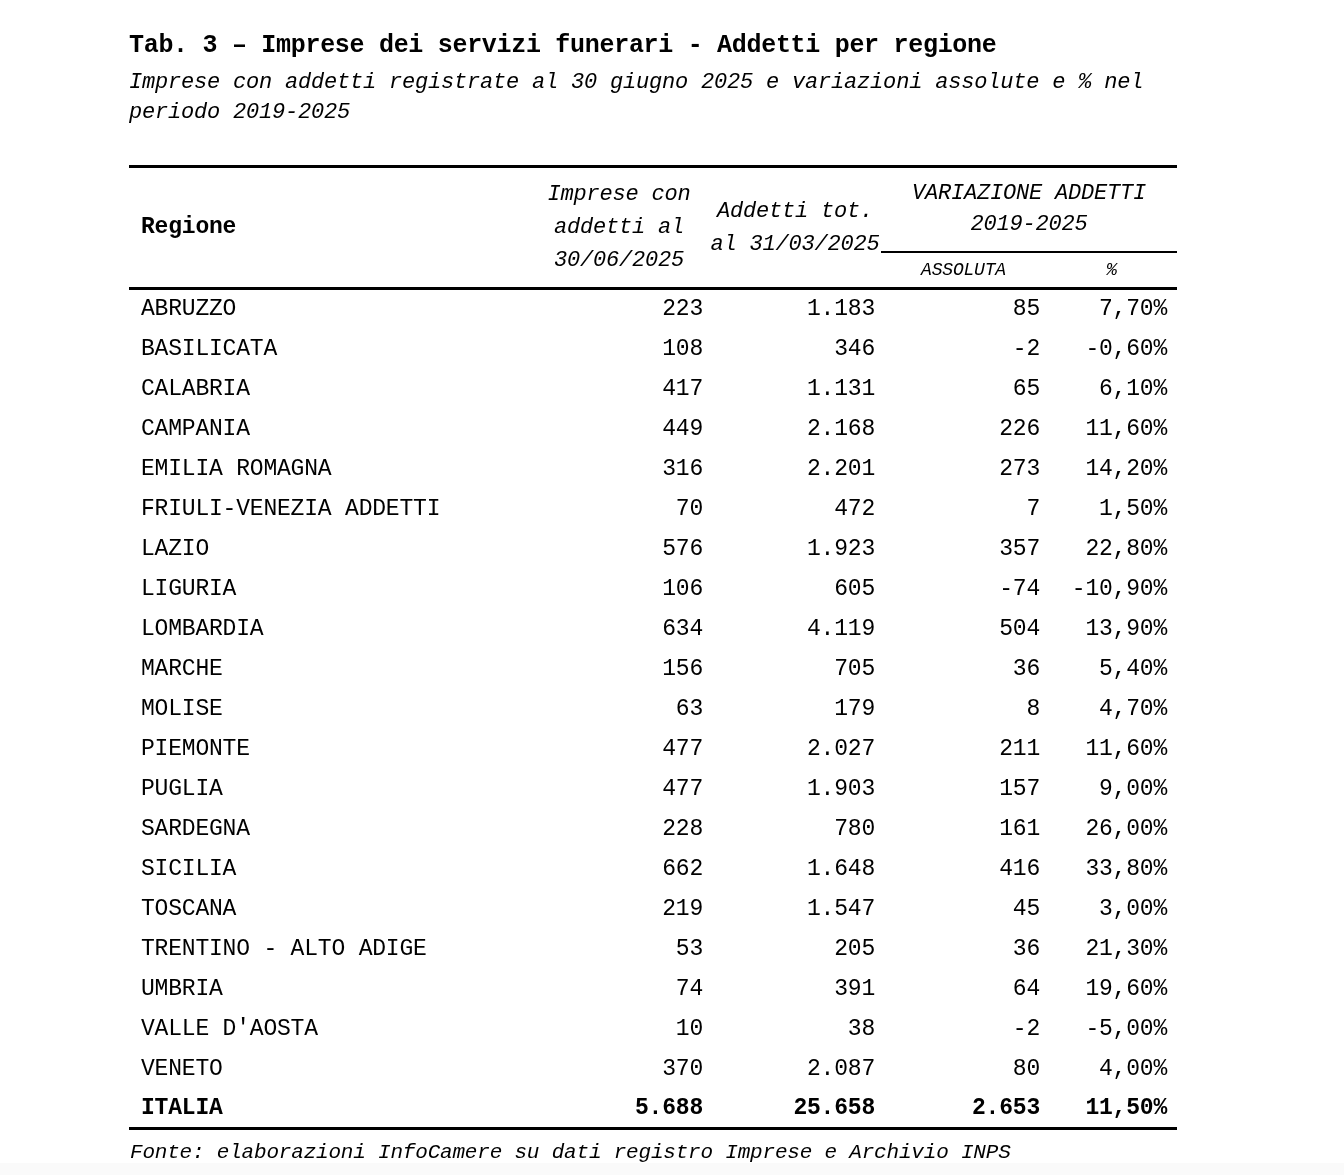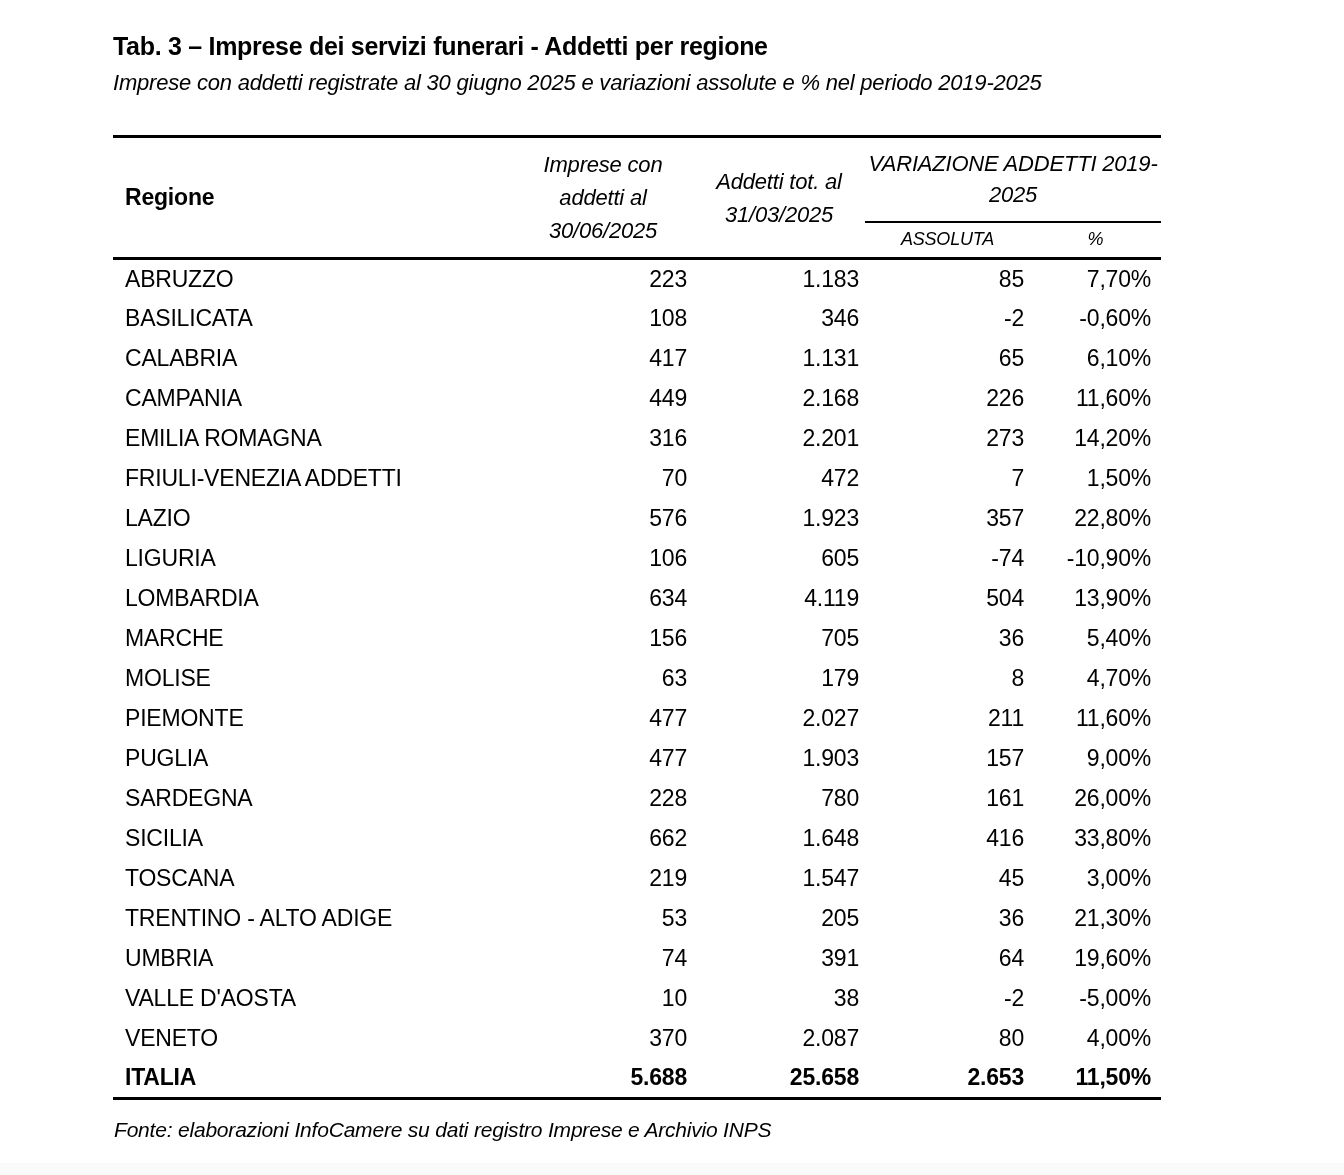--- a/index.html
+++ b/index.html
@@ -6,22 +6,23 @@
   html, body {
     margin: 0; padding: 0;
     width: 1344px; height: 1175px;
     background: #ffffff;
     font-family: "Liberation Sans", sans-serif;
     color: #000000;
     overflow: hidden;
   }
   .page {
     position: absolute;
-    left: 113px; top: 30px;
+    left: 129px; top: 30px;
     width: 1048px;
+    font-family: Liberation Mono, monospace;
   }
   .title {
     font-size: 25px;
     font-weight: 700;
     letter-spacing: -0.3px;
     line-height: 32px;
     margin: 0;
   }
   .subtitle {
     font-size: 22px;
@@ -85,21 +86,21 @@
   .c-num    { text-align: right; padding-right: 6px; }
   .c-pct    { text-align: right; padding-right: 10px; }
   tr.total-row td {
     font-weight: 700;
     border-bottom: 3px solid #000;
   }
   .source {
     font-size: 21px;
     font-style: italic;
     line-height: 28px;
-    margin: 16px 0 0 1px;
+    margin: 9px 0 0 1px;
     letter-spacing: -0.2px;
   }
   .bottom-strip {
     position: absolute;
     left: 0; bottom: 0;
     width: 1344px; height: 12px;
     background: #fafafa;
   }
 </style>
 </head>

